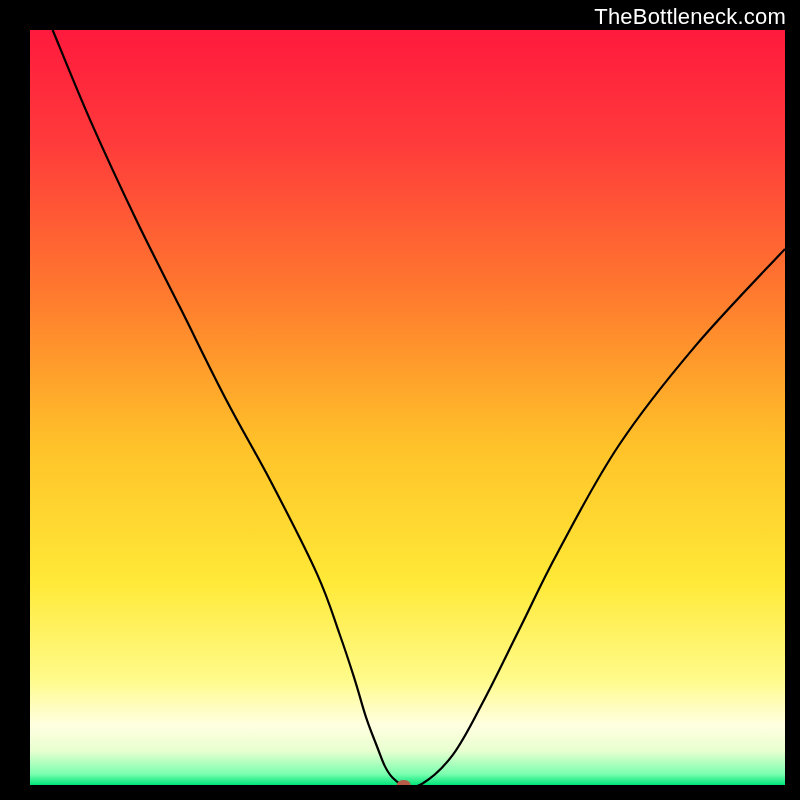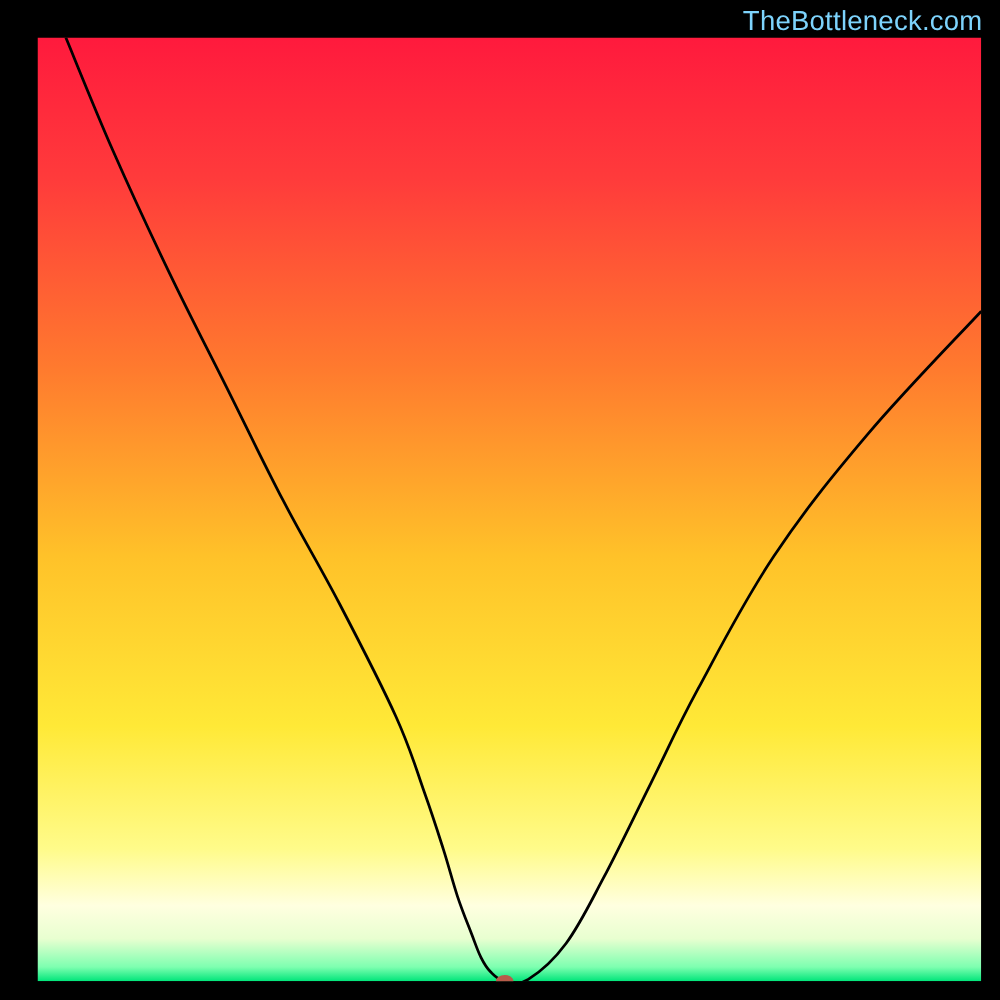--- a/index.html
+++ b/index.html
@@ -14,21 +14,21 @@
   .frame {
     position: relative;
     width: 800px;
     height: 800px;
     background: #000;
   }
   .watermark {
     position: absolute;
     top: 4px;
     right: 14px;
-    color: #7dd3fc;
+    color: #ffffff;
     font-size: 22px;
     font-weight: 500;
     letter-spacing: 0.2px;
     z-index: 3;
   }
   .plot {
     position: absolute;
     left: 30px;
     top: 30px;
     width: 755px;

